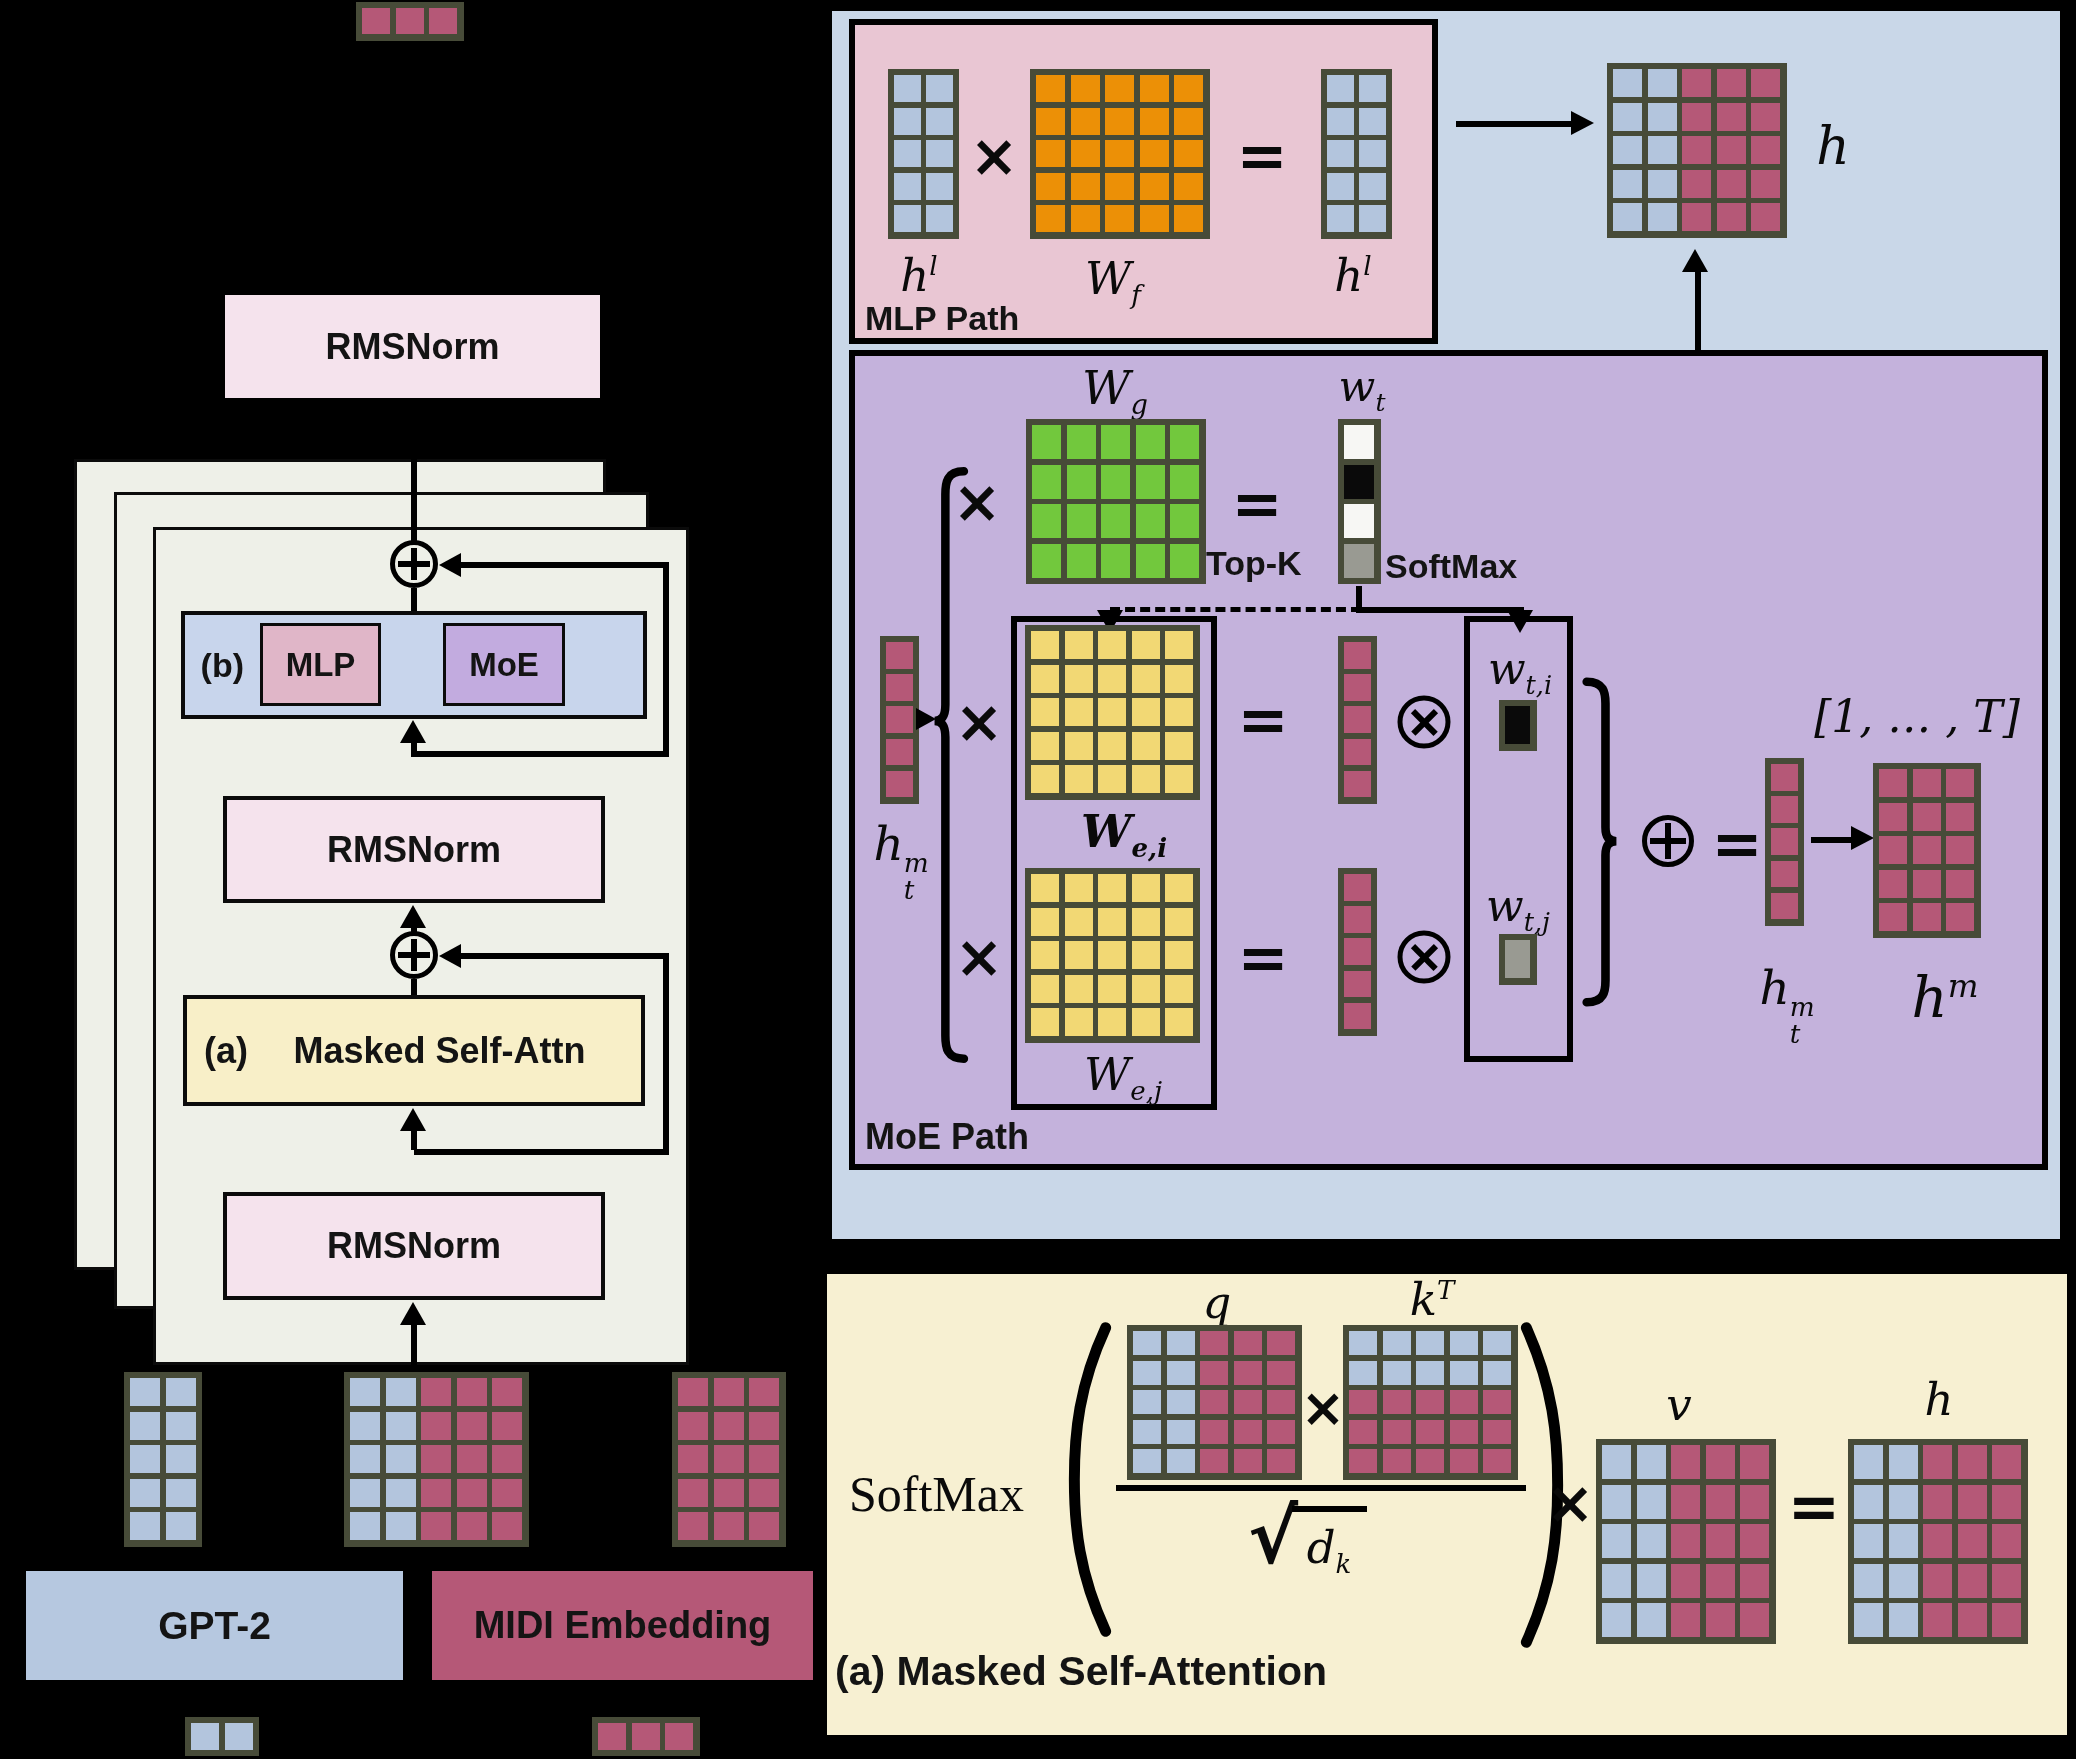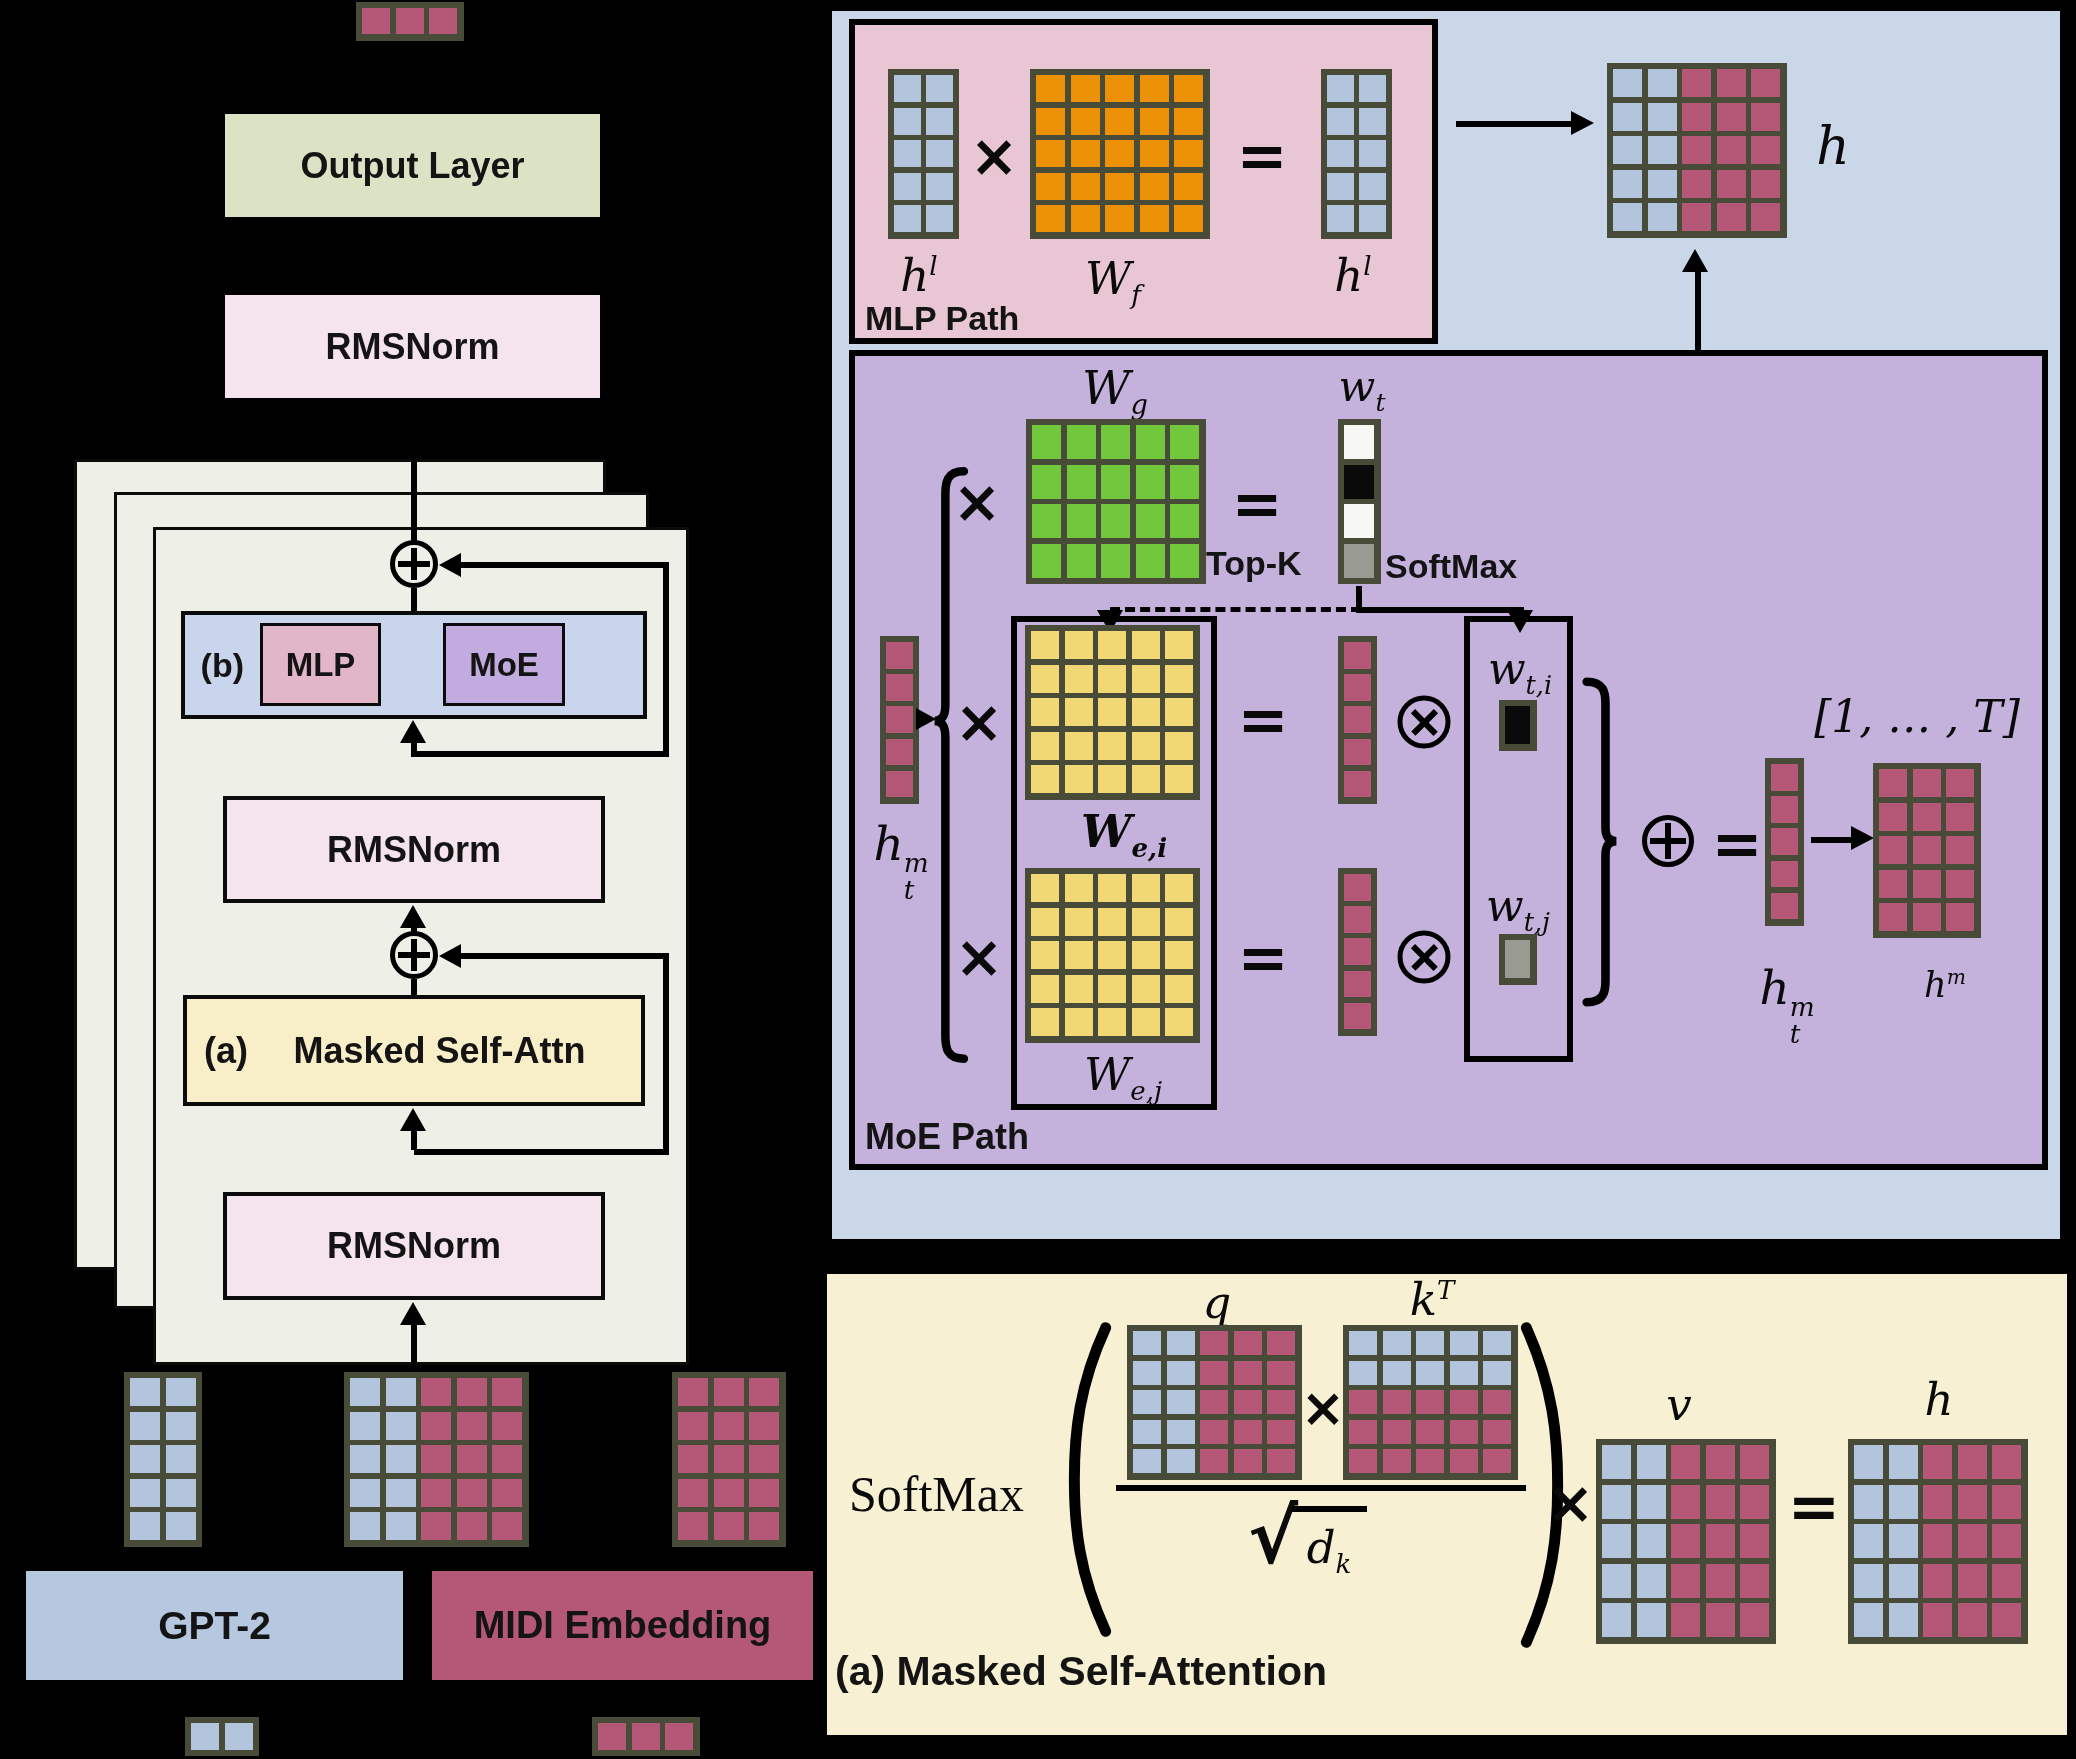--- a/index.html
+++ b/index.html
@@ -38,23 +38,20 @@
 <body>
 
 <div id="canvas">
 
   <div class="grid" style="left: 356px; top: 1.6px; background-color: rgb(71, 75, 56); grid-template-columns: repeat(3, 28px); grid-template-rows: repeat(1, 26.6px);">
       <div style="background: rgb(181, 88, 119);"></div>
       <div style="background: rgb(181, 88, 119);"></div>
       <div style="background: rgb(181, 88, 119);"></div>
     </div>
 
-  <div class="box" style="left:225px;top:114px;width:375px;height:103px;background:#dce3c5;font-size:36px;">
-    <span>Output Layer</span>
-  </div>
 
   <div class="box" style="left:225px;top:295px;width:375px;height:103px;background:#f5e3ed;font-size:36px;">
     <span>RMSNorm</span>
   </div>
 
   <div class="panel" style="left:74px;top:459px;width:532px;height:811px;"></div>
   <div class="panel" style="left:114px;top:492px;width:535px;height:817px;"></div>
   <div class="panel" style="left:153px;top:527px;width:536px;height:838px;"></div>
 
   <div class="ln" style="left:411px;top:459px;width:5.5px;height:83px;"></div>
@@ -490,21 +487,21 @@
       <div style="background: rgb(181, 88, 119);"></div>
       <div style="background: rgb(181, 88, 119);"></div>
       <div style="background: rgb(181, 88, 119);"></div>
       <div style="background: rgb(181, 88, 119);"></div>
       <div style="background: rgb(181, 88, 119);"></div>
       <div style="background: rgb(181, 88, 119);"></div>
       <div style="background: rgb(181, 88, 119);"></div>
       <div style="background: rgb(181, 88, 119);"></div>
     </div>
   <span class="m mc" style="left:1917px;top:691px;font-size:44px;">[1, … , T]</span>
-  <span class="m mc" style="left:1945px;top:965px;font-size:35px;">
+  <span class="m mc" style="left:1945px;top:965px;font-size:56px;">
     <span>h</span><span class="sp">m</span></span>
 
   <span class="lbl" style="left:865px;top:1116px;font-size:36px;">MoE Path</span>
 
   <div class="bbox" style="left:827px;top:1274px;width:1240px;height:461px;background:#f7f0d2;"></div>
 
   <span class="abs m" style="left:849px;top:1465px;font-size:50px;font-style:normal;font-family:'Liberation Serif',serif;">SoftMax</span>
 
   <svg style="left:1068px;top:1323px;" width="44" height="313" viewBox="0 0 56 400">
     <path d="M48 6 C14 80 8 140 8 200 C8 260 14 320 48 394" fill="none" stroke="#000" stroke-width="14" stroke-linecap="round"></path>

